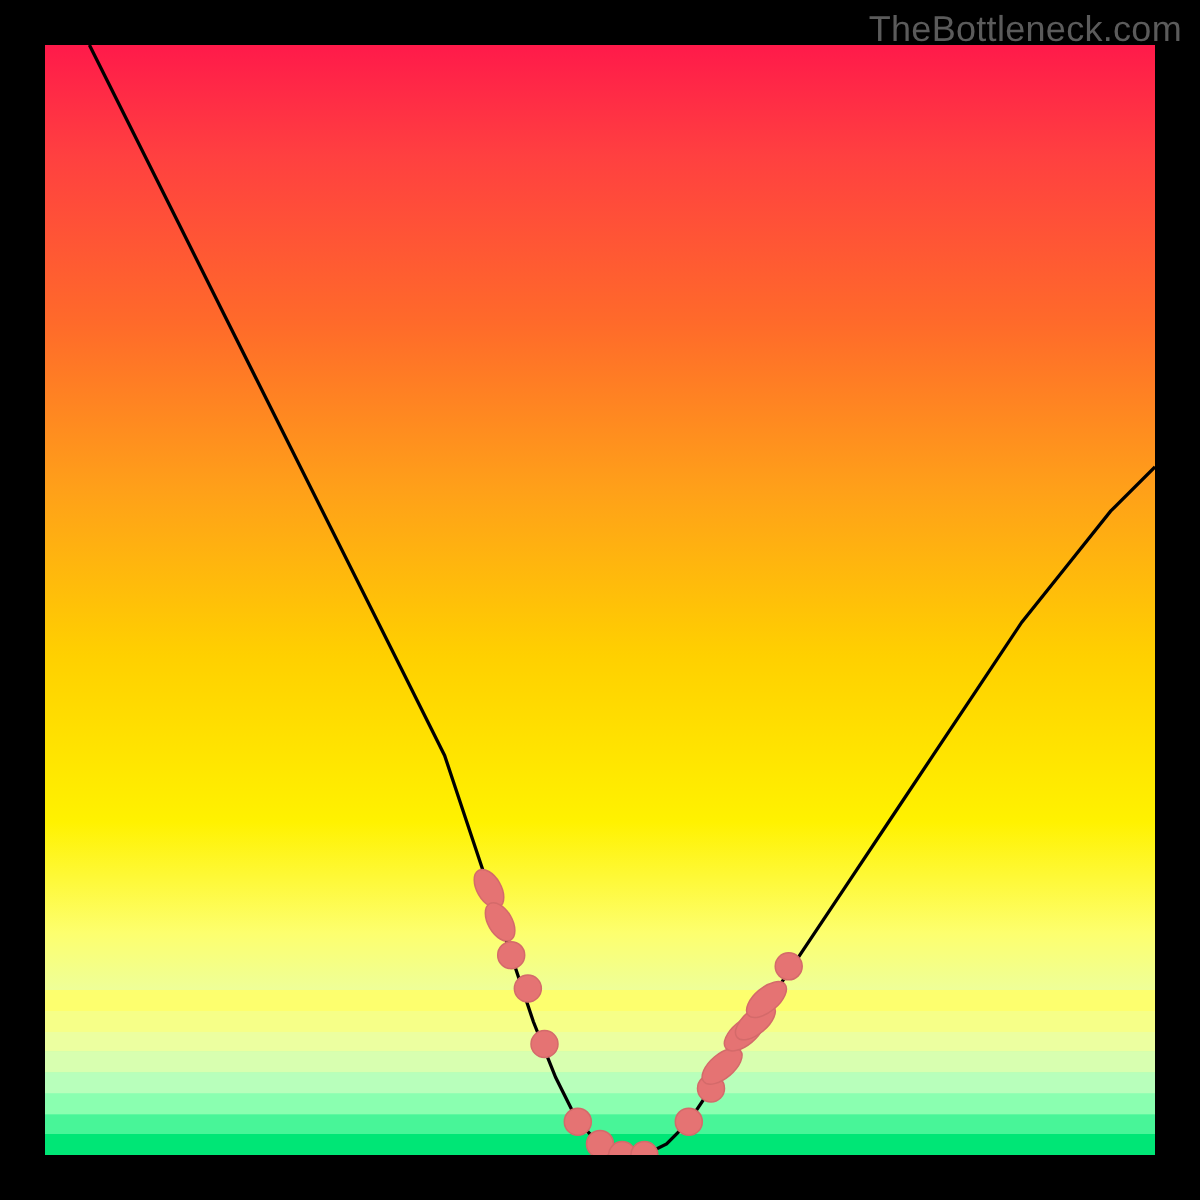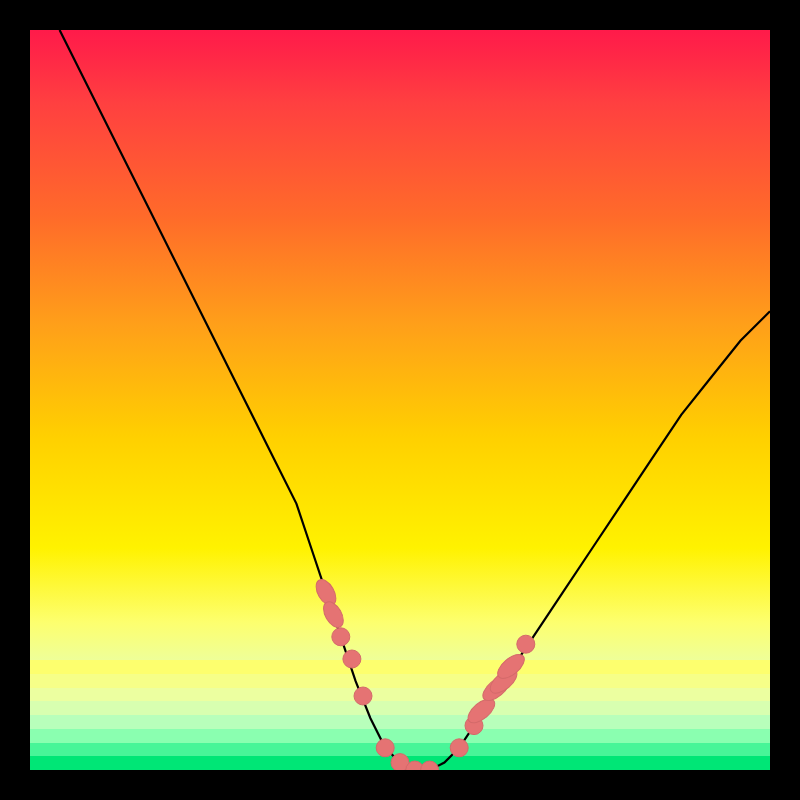--- a/index.html
+++ b/index.html
@@ -63,20 +63,21 @@
   .marker-oval {
     fill: #e57373;
     stroke: #d46a6a;
     stroke-width: 1;
   }
 </style>
 </head>
 <body>
 
 <div class="frame">
+  <div class="watermark">TheBottleneck.com</div>
 
   <div class="plot">
     <div class="gradient"></div>
 
     <div class="bottom-stripes">
       <div style="background:#fdff6e"></div>
       <div style="background:#f6ff88"></div>
       <div style="background:#ecffa0"></div>
       <div style="background:#d8ffb0"></div>
       <div style="background:#b8ffbb"></div>

